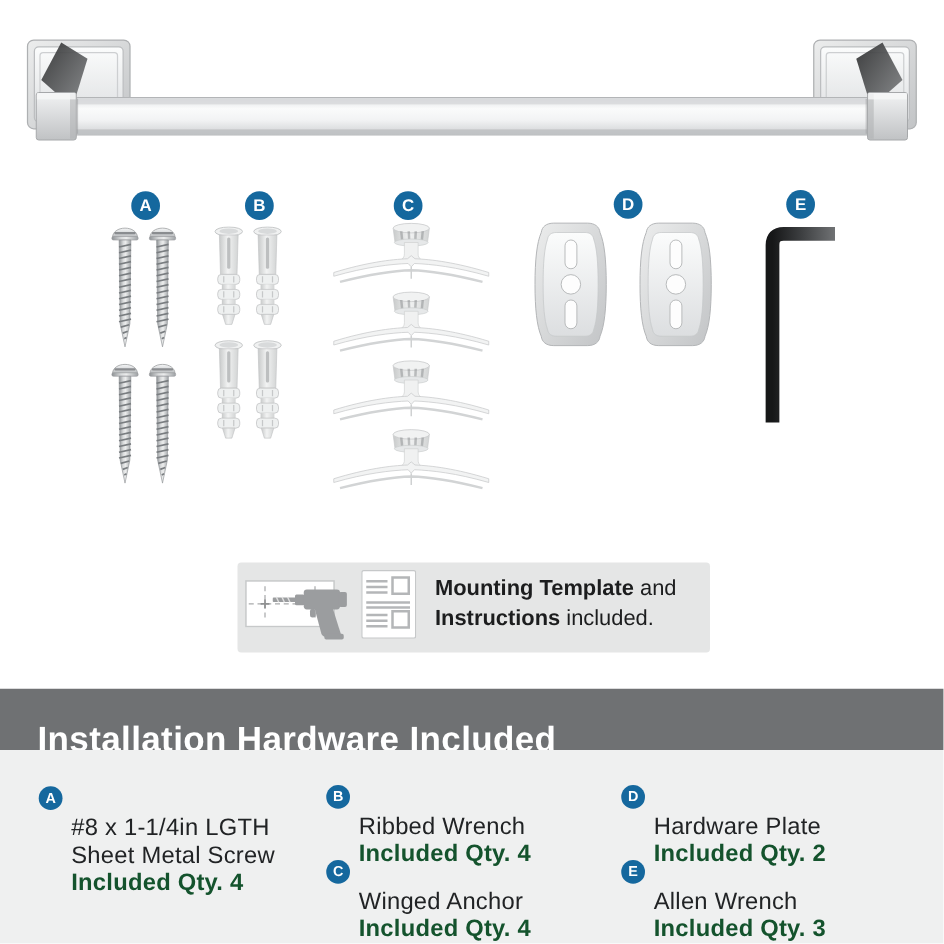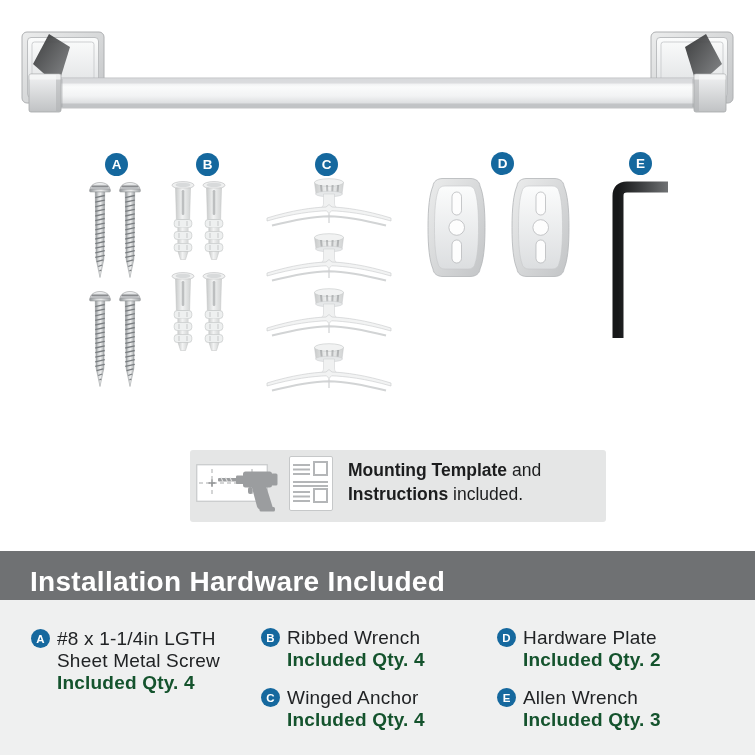--- a/index.html
+++ b/index.html
@@ -4,34 +4,34 @@
 <style>
   html,body{margin:0;padding:0;background:#fff;}
   .stage{position:relative;width:755px;height:755px;background:#ffffff;overflow:hidden;
          font-family:"Liberation Sans", sans-serif;}
   .abs{position:absolute;}
   
   .callout{position:absolute;width:23px;height:23px;border-radius:50%;background:#15689E;
            color:#fff;font-weight:bold;font-size:13.5px;display:flex;align-items:center;
            justify-content:center;user-select:none;}
   
-  .infobox{position:absolute;left:190px;top:450px;width:416px;height:72px;background:#E5E6E6;
+  .infobox{position:absolute;left:190px;top:450px;width:378px;height:72px;background:#E5E6E6;
            border-radius:3px;}
   .ib-text{position:absolute;left:158px;top:9px;font-size:17.5px;line-height:23.5px;color:#1C1D1E;}
   .ib-text b{font-weight:bold;}
   
   .banner{position:absolute;left:0;top:551px;width:755px;height:49px;background:#6F7173;}
-  .banner span{position:absolute;left:30px;top:6px;line-height:50px;font-size:28px;font-weight:600;
+  .banner span{position:absolute;left:30px;top:16px;line-height:50px;font-size:28px;font-weight:600;
                color:#FFFFFF;letter-spacing:.3px;}
   
   .footer{position:absolute;left:0;top:600px;width:755px;height:155px;background:#EFF0F0;}
   .leg-badge{position:absolute;width:19px;height:19px;border-radius:50%;background:#15689E;
              color:#fff;font-weight:bold;font-size:11.5px;display:flex;align-items:center;
              justify-content:center;}
-  .leg-text{position:absolute;font-size:19px;line-height:22px;color:#212325;letter-spacing:.2px;}
+  .leg-text{position:absolute;font-size:19px;line-height:22px;color:#212325;letter-spacing:.2px;margin-top:24px;}
   .leg-text .qty{color:#14532d;font-weight:bold;}
 </style>
 </head>
 <body>
 
 <div class="stage">
 
   <svg width="0" height="0" style="position:absolute" aria-hidden="true">
     <defs>
       <linearGradient id="gHead" x1="0" y1="0" x2="0" y2="1">

